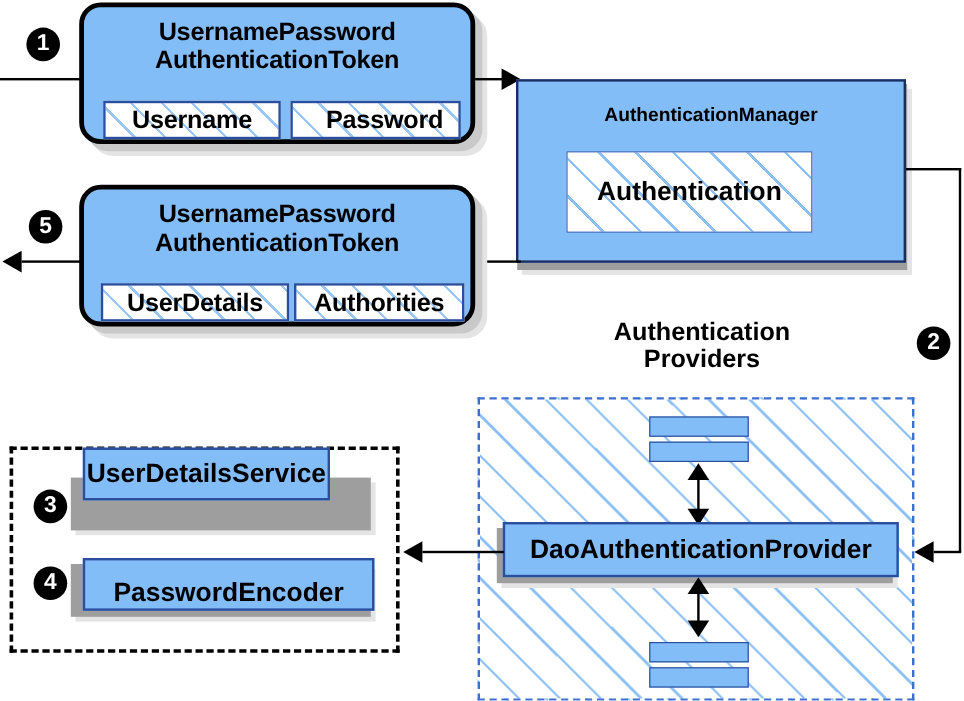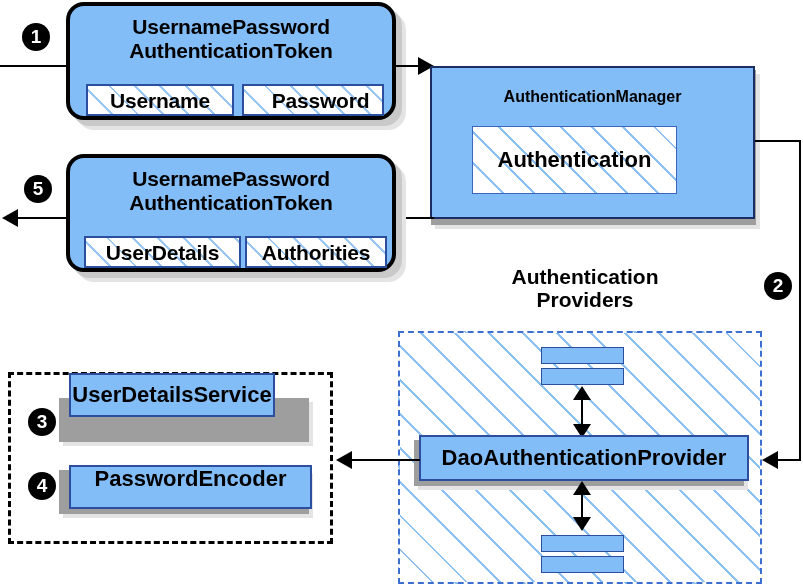--- a/index.html
+++ b/index.html
@@ -284,17 +284,17 @@
   <div class="abs rect-shadow2" style="left:63px;top:402px;width:250px;height:44px;"></div>
   <div class="abs rect-shadow" style="left:59px;top:398px;width:250px;height:44px;"></div>
   <div class="abs rect" style="left:69px;top:373px;width:206px;height:44px;display:flex;align-items:center;justify-content:center;">
     <div class="lbl" style="font-size:22px;">UserDetailsService</div>
   </div>
 
   <div class="abs badge" style="left:28px;top:472px;">4</div>
 
   <div class="abs rect-shadow2" style="left:63px;top:474px;width:250px;height:44px;"></div>
   <div class="abs rect-shadow" style="left:59px;top:470px;width:250px;height:44px;"></div>
-  <div class="abs rect" style="left:69px;top:465px;width:243px;height:44px;display:flex;align-items:flex-start;justify-content:center;">
+  <div class="abs rect" style="left:69px;top:465px;width:243px;height:44px;display:flex;align-items:flex-end;justify-content:center;">
     <div class="lbl" style="font-size:22px;">PasswordEncoder</div>
   </div>
 
 </div>
 
 </body></html>

